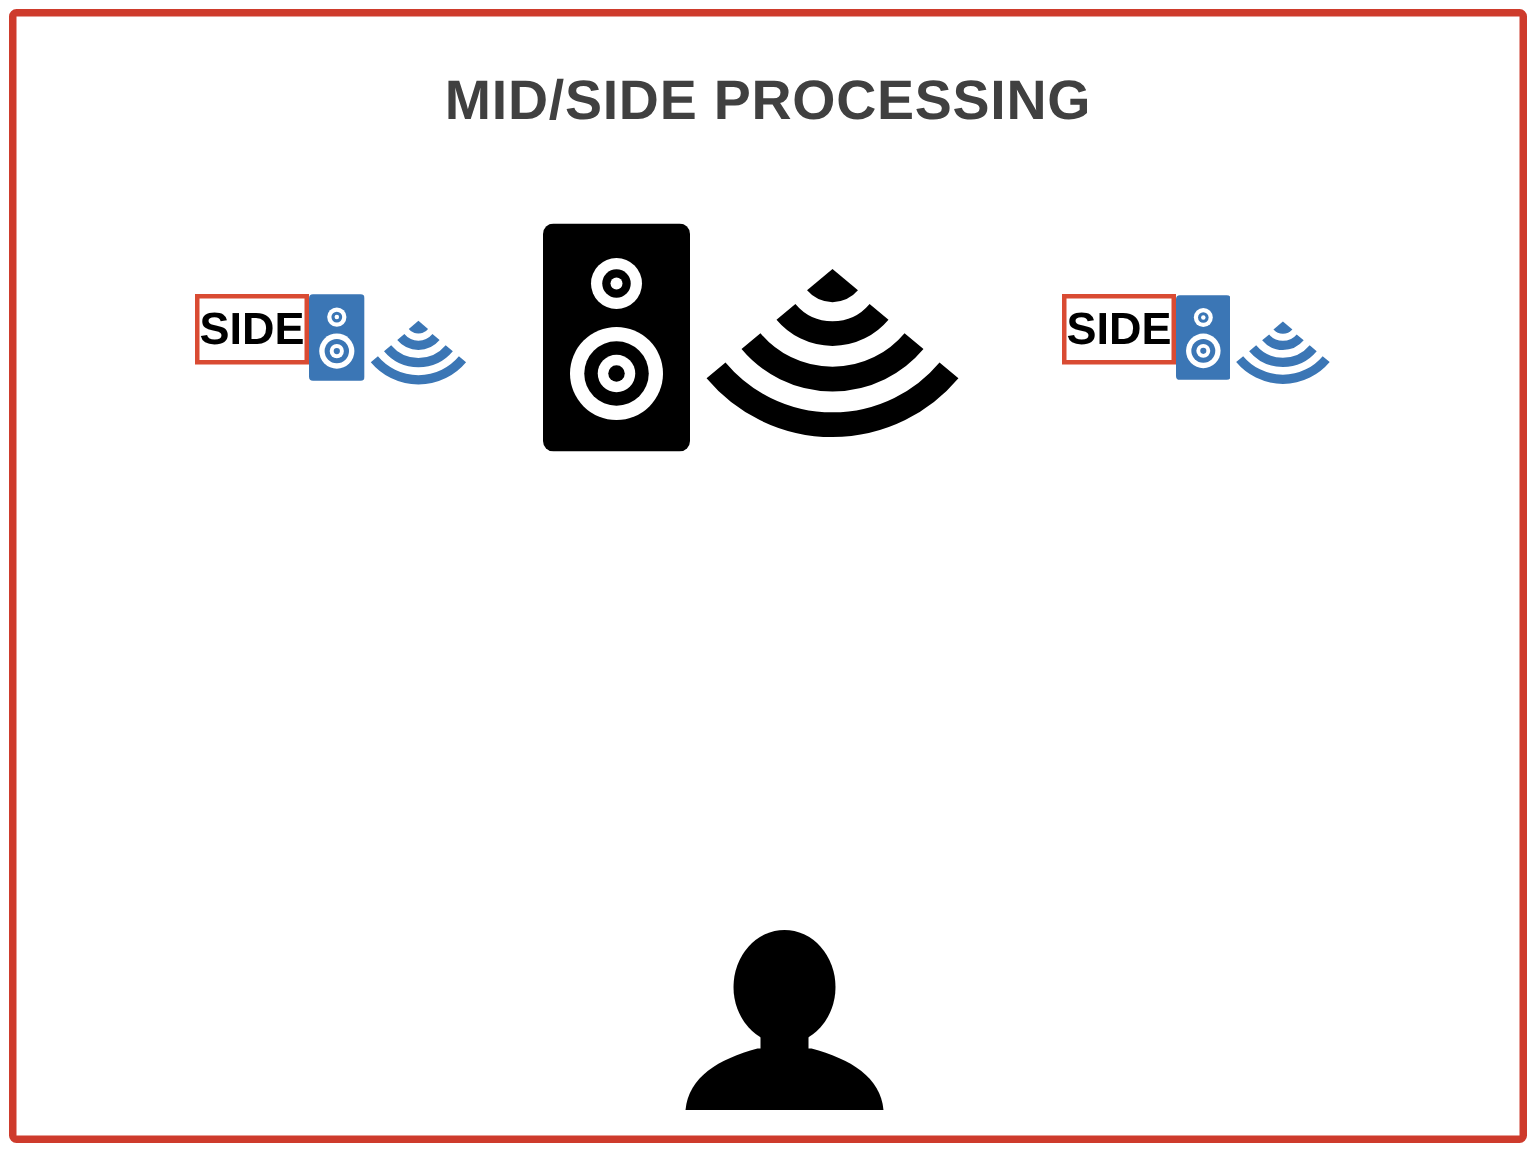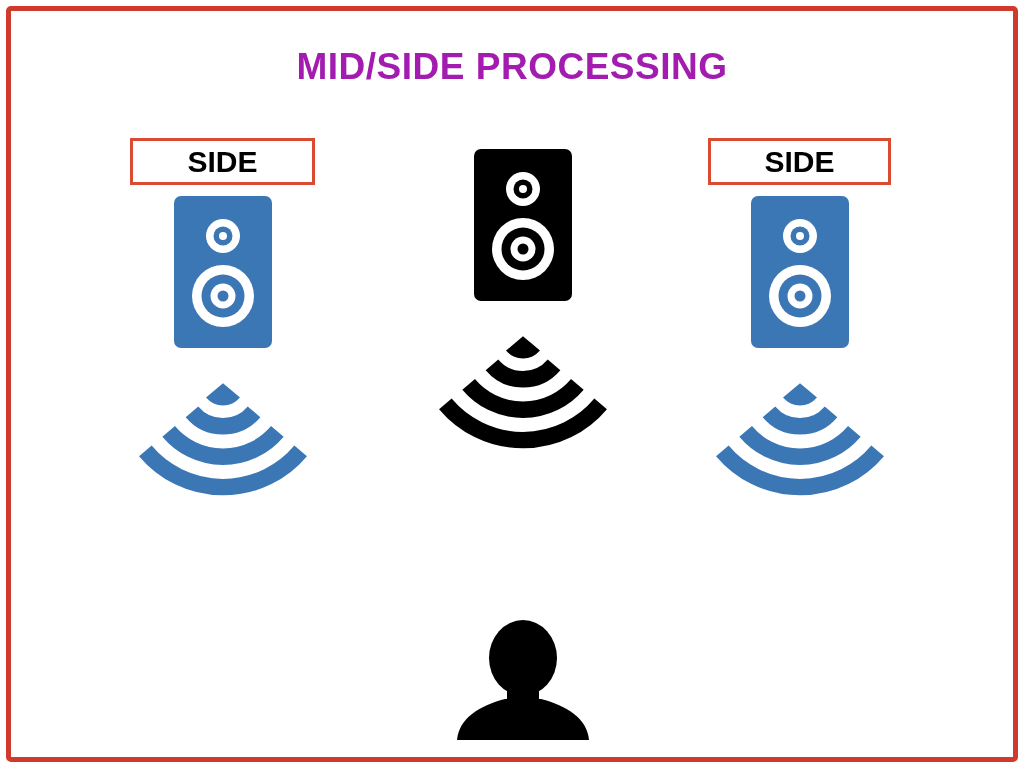--- a/index.html
+++ b/index.html
@@ -17,26 +17,25 @@
     background: #ffffff;
   }
   .stage { position: absolute; inset: 0; }
   .title {
     position: absolute;
     left: 0; right: 0; top: 46px;
     text-align: center;
     font-size: 37px;
     font-weight: bold;
     letter-spacing: 0.5px;
-    color: #a21caf;
+    color: #404040;
   }
   .channel {
     position: absolute;
     display: flex;
-    flex-direction: column;
     align-items: center;
   }
   .ch-left  { left: 130px; top: 138px; width: 185px; }
   .ch-mid   { left: 362px; top: 138px; width: 322px; }
   .ch-right { left: 708px; top: 138px; width: 183px; }
   .label-box {
     box-sizing: border-box;
     width: 100%;
     height: 47px;
     border: 3px solid #d94b33;

